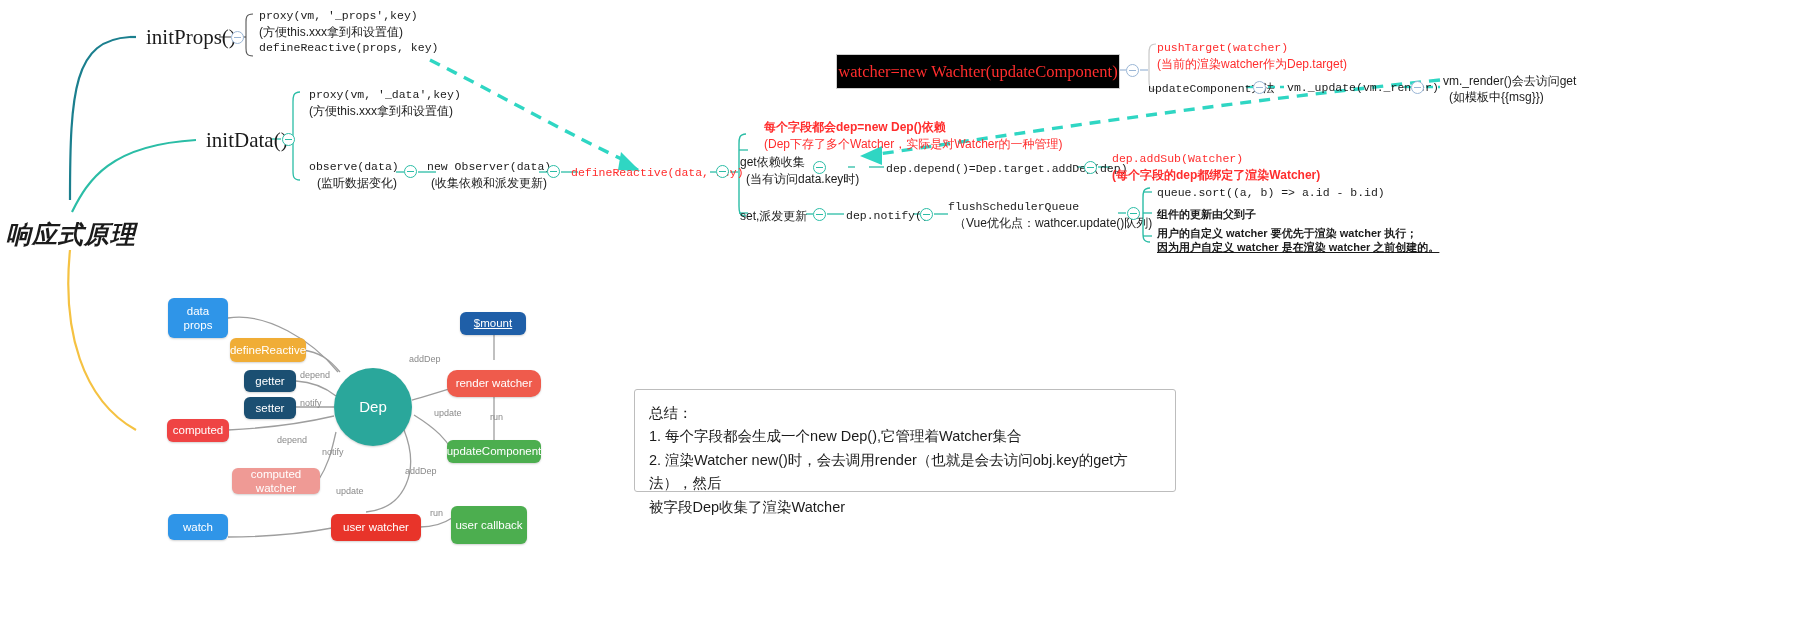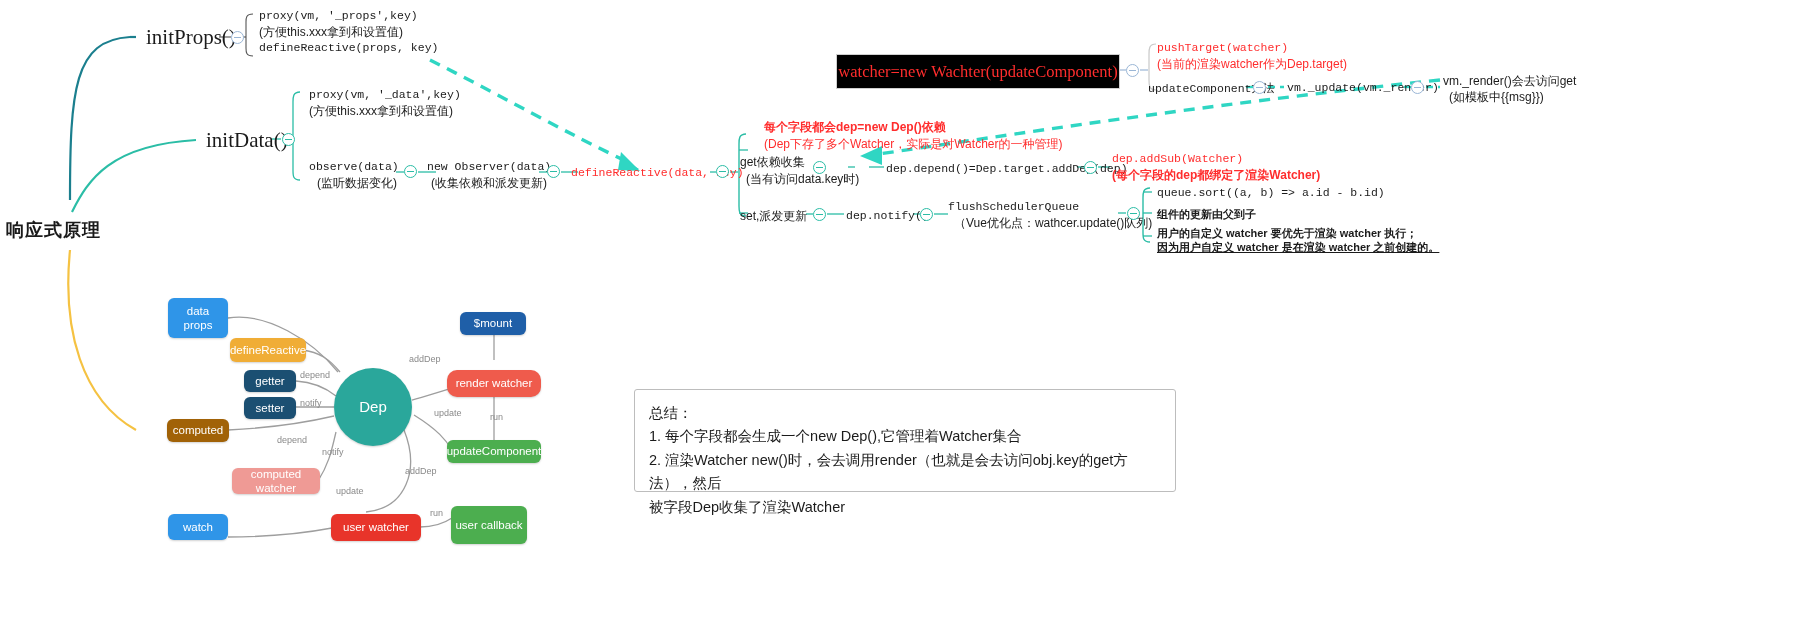--- a/index.html
+++ b/index.html
@@ -5,21 +5,21 @@
   html,body{margin:0;padding:0;background:#ffffff;}
   body{width:1807px;height:637px;position:relative;overflow:hidden;
        font-family:"Liberation Sans","DejaVu Sans",sans-serif;color:#1b1b1b;}
   .abs{position:absolute;}
   .serif{font-family:"Liberation Serif","DejaVu Serif",serif;}
   .red{color:#ff2d2d;}
   .nowrap{white-space:nowrap;}
   svg.layer{position:absolute;left:0;top:0;width:1807px;height:637px;pointer-events:none;}
 
   
-  #root-title{left:6px;top:218px;font-size:18px;font-weight:700;letter-spacing:1px;}
+  #root-title{left:6px;top:218px;font-size:25px;font-weight:700;letter-spacing:1px;font-style:italic;}
 
   
   .node{line-height:1.28;}
   .t-serif-lg{font-family:"Liberation Serif","DejaVu Serif",serif;font-size:21px;}
   .t-mono-12{font-family:"Liberation Mono","DejaVu Sans Mono",monospace;font-size:11.5px;}
   .t-mix-12{font-size:12px;}
   .t-mix-13{font-size:11px;}
   .cjk-b{font-weight:700;}
 
   
@@ -228,33 +228,33 @@
 </div>
 <div class="bn" style="left:230px;top:338px;width:76px;height:24px;background:#f0ad36;">
   <span>defineReactive</span>
 </div>
 <div class="bn" style="left:244px;top:370px;width:52px;height:22px;background:#1b4f72;">
   <span>getter</span>
 </div>
 <div class="bn" style="left:244px;top:397px;width:52px;height:22px;background:#1b4f72;">
   <span>setter</span>
 </div>
-<div class="bn" style="left:167px;top:419px;width:62px;height:23px;background:#a16207;">
+<div class="bn" style="left:167px;top:419px;width:62px;height:23px;background:#ef4444;">
   <span>computed</span>
 </div>
 <div class="bn" style="left:232px;top:468px;width:88px;height:26px;background:#ef9a95;">
   <span>computed watcher</span>
 </div>
 <div class="bn" style="left:168px;top:514px;width:60px;height:26px;background:#2f95e8;">
   <span>watch</span>
 </div>
 <div class="bn round" style="left:334px;top:368px;width:78px;height:78px;background:#2aa79b;font-size:15px;">
   <span>Dep</span>
 </div>
-<div class="bn" style="left:460px;top:312px;width:66px;height:23px;background:#1f5fa8;">
+<div class="bn" style="left:460px;top:312px;width:66px;height:23px;background:#1f5fa8;text-decoration:underline;">
   <span>$mount</span>
 </div>
 <div class="bn" style="left:447px;top:370px;width:94px;height:27px;background:#ef5b4c;border-radius:10px;">
   <span>render watcher</span>
 </div>
 <div class="bn" style="left:447px;top:440px;width:94px;height:23px;background:#4cae4f;">
   <span>updateComponent</span>
 </div>
 <div class="bn" style="left:331px;top:514px;width:90px;height:27px;background:#e8342a;">
   <span>user watcher</span>

